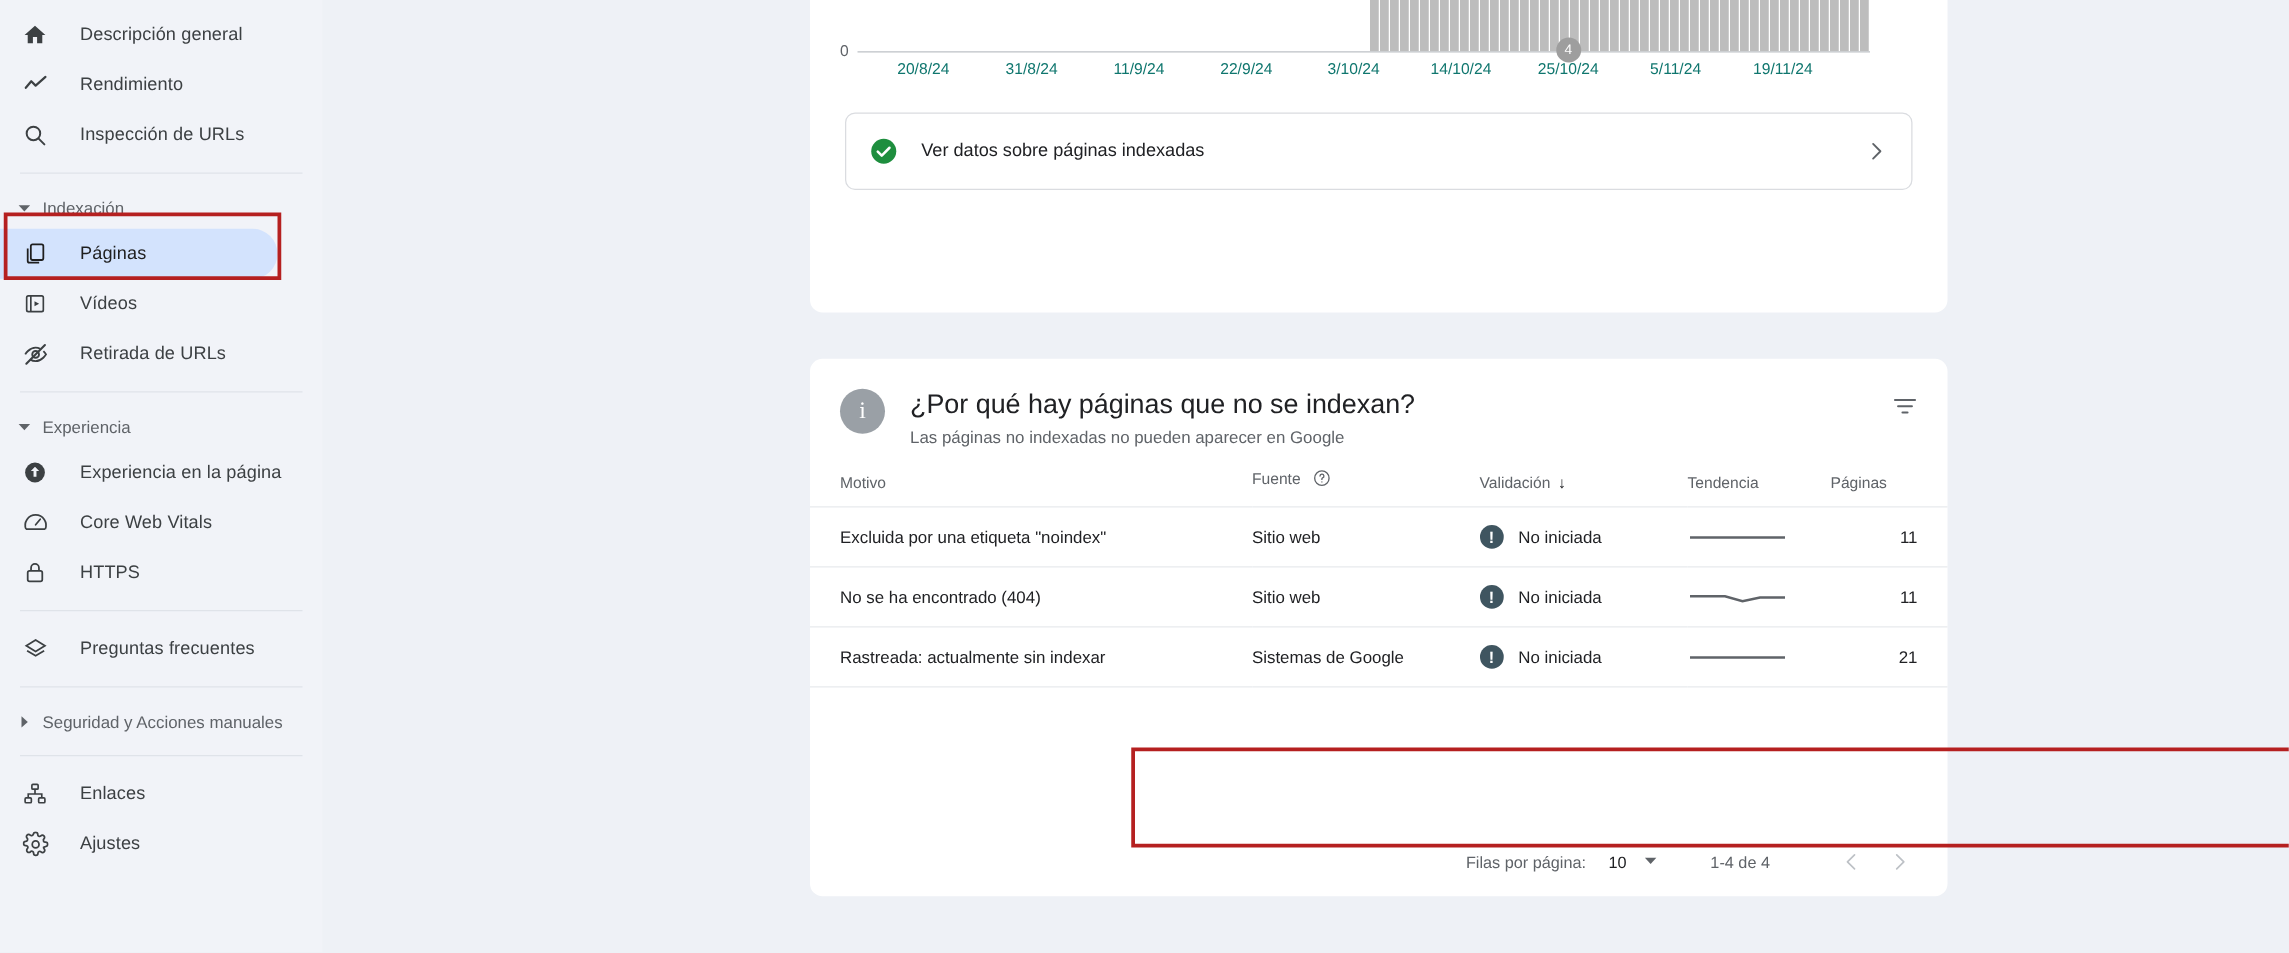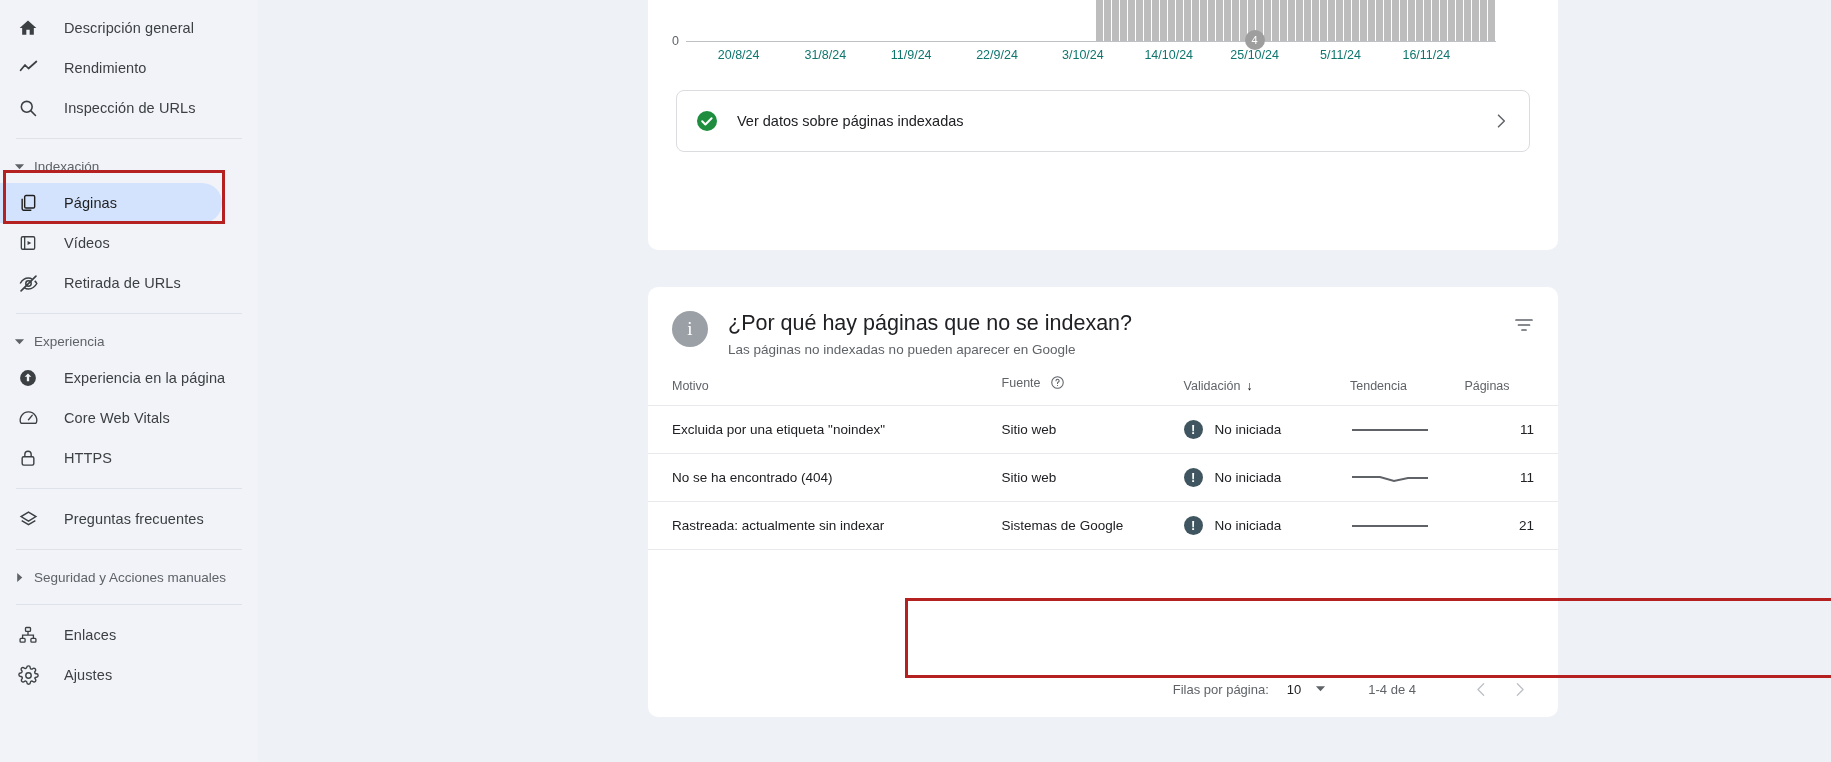--- a/index.html
+++ b/index.html
@@ -527,21 +527,21 @@
         </div>
         <div class="xaxis" id="chart-xaxis">
             <span class="xtick" style="left: 6.5%;">20/8/24</span>
             <span class="xtick" style="left: 17.2%;">31/8/24</span>
             <span class="xtick" style="left: 27.8%;">11/9/24</span>
             <span class="xtick" style="left: 38.4%;">22/9/24</span>
             <span class="xtick" style="left: 49%;">3/10/24</span>
             <span class="xtick" style="left: 59.6%;">14/10/24</span>
             <span class="xtick" style="left: 70.2%;">25/10/24</span>
             <span class="xtick" style="left: 80.8%;">5/11/24</span>
-            <span class="xtick" style="left: 91.4%;">16/11/24</span>
+            <span class="xtick" style="left: 91.4%;">19/11/24</span>
           </div>
         <div class="pointbadge" id="chart-point-badge" style="left: 606.62px; top: 250px;">4</div>
       </div>
 
       <div id="green-strip">
         <span class="gs-icon">
           <svg width="24" height="24" viewBox="0 0 24 24">
               <circle cx="12" cy="12" r="10" fill="#1e8e3e"></circle>
               <path d="M7.2 12.3l3.2 3.2 6.2-6.3" fill="none" stroke="#fff" stroke-width="2" stroke-linecap="round" stroke-linejoin="round"></path>
             </svg>

